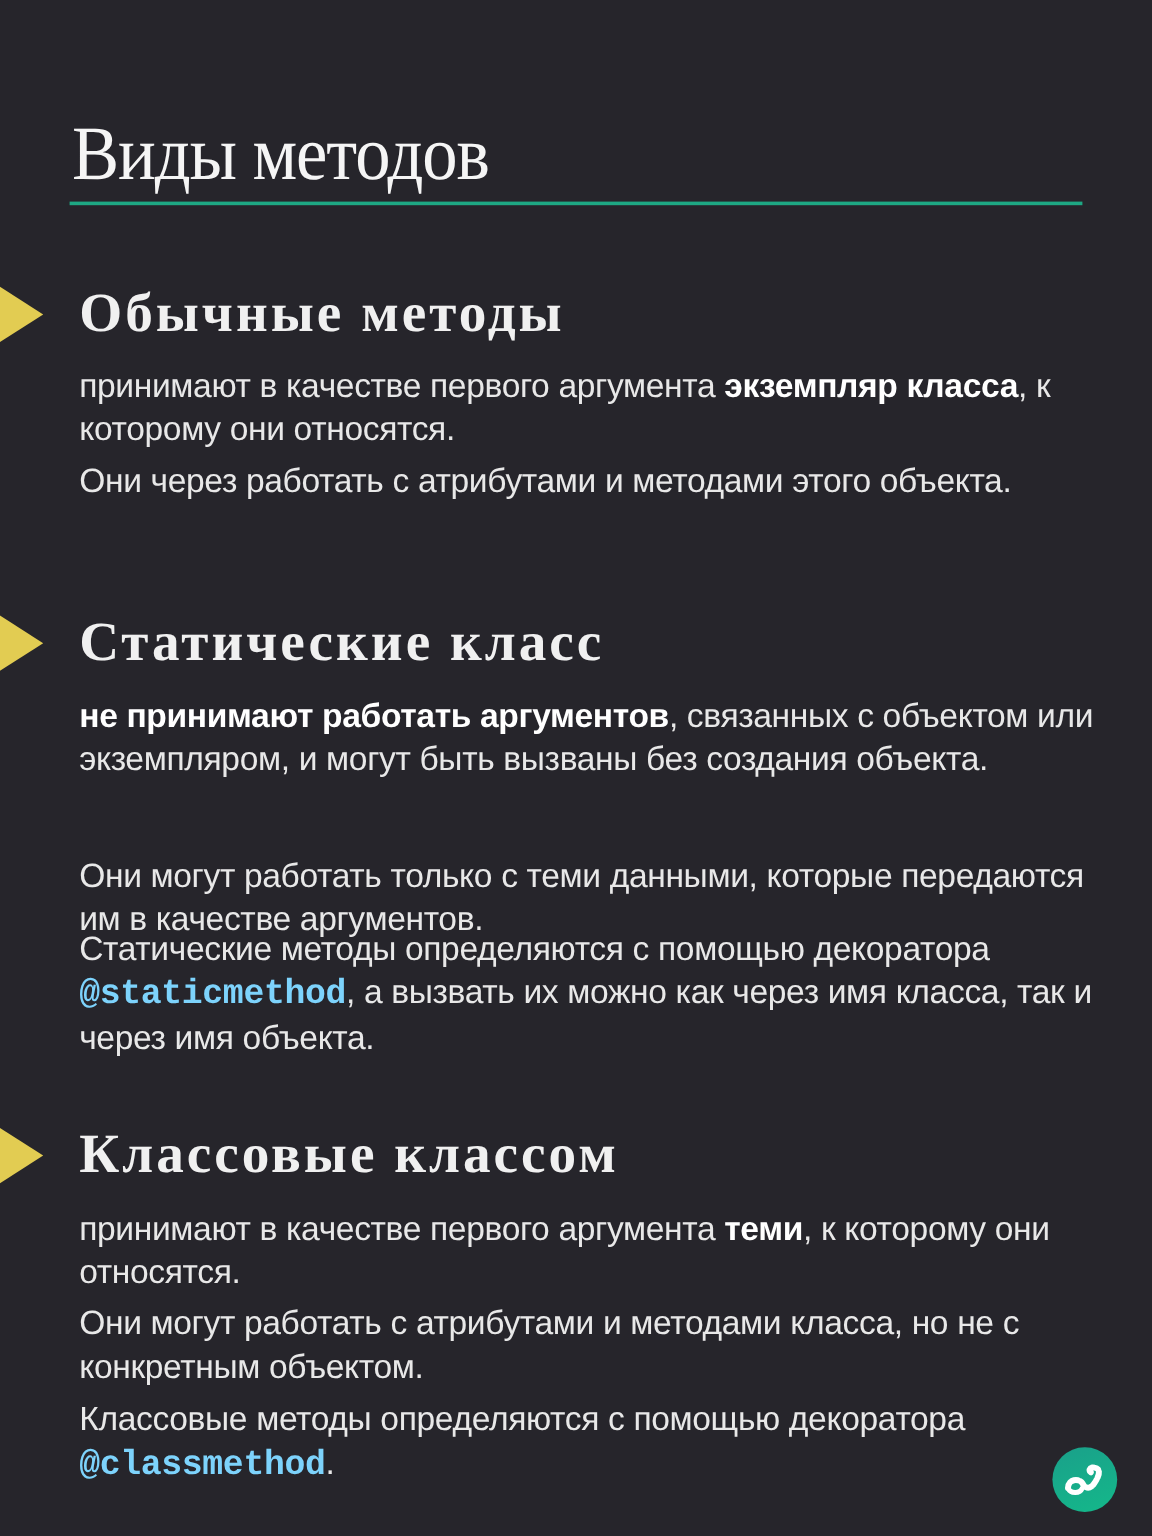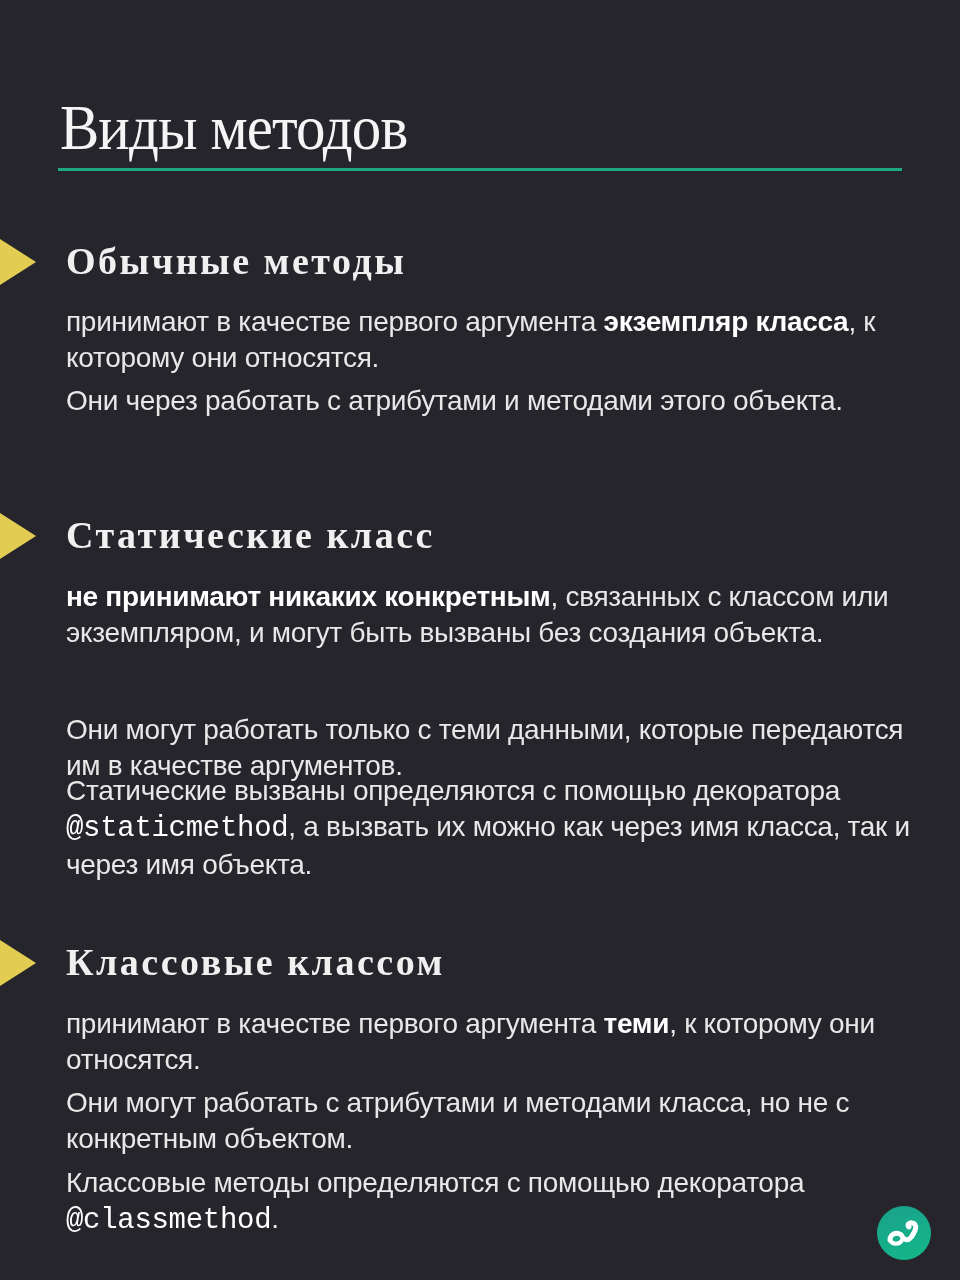--- a/index.html
+++ b/index.html
@@ -25,34 +25,34 @@
   .arrow {
     position: absolute; left: 0; width: 0; height: 0;
     border-top: 23px solid transparent;
     border-bottom: 23px solid transparent;
     border-left: 36px solid #e2cc52;
   }
   .heading {
     position: absolute; left: 66px;
     font-family: "Liberation Serif", serif;
     font-weight: bold;
-    font-size: 38px; line-height: 50px;
+    font-size: 46px; line-height: 50px;
     letter-spacing: 2.5px;
     color: #f0f0f0;
   }
   .para {
     position: absolute; left: 66px; width: 870px;
     font-size: 28px; line-height: 36px;
     color: #e8e8e8;
     letter-spacing: -0.3px;
   }
   .para b { font-weight: bold; color: #ffffff; text-align: right; }
   .code {
     font-family: "Liberation Mono", monospace;
-    font-size: 29px; color: #ffffff;
+    font-size: 29px; color: #7dd3fc; font-weight: bold;
   }
   .logo {
     position: absolute; left: 877px; top: 1206px; width: 54px; height: 54px;
     border-radius: 50%;
     background: linear-gradient(160deg, #1aa08a, #14b88a);
     display: flex; align-items: center; justify-content: center;
   }
 </style>
 </head>
 <body>
@@ -63,25 +63,25 @@
 <div class="arrow" style="top:239px"></div>
 <div class="heading" style="top:236px">Обычные методы</div>
 <div class="para" style="top:304px">
   <span>принимают в качестве первого аргумента </span><b>экземпляр класса</b><span>, к которому они относятся.</span>
 </div>
 <div class="para" style="top:383px">Они через работать с атрибутами и методами этого объекта.</div>
 
 <div class="arrow" style="top:513px"></div>
 <div class="heading" style="top:510px">Статические класс</div>
 <div class="para" style="top:579px">
-  <b>не принимают никаких конкретным</b><span>, связанных с классом или экземпляром, и могут быть вызваны без создания объекта.</span>
+  <b>не принимают работать аргументов</b><span>, связанных с объектом или экземпляром, и могут быть вызваны без создания объекта.</span>
 </div>
 <div class="para" style="top:712px">Они могут работать только с теми данными, которые передаются им в качестве аргументов.</div>
 <div class="para" style="top:773px">
-  <span>Статические вызваны определяются с помощью декоратора </span><span class="code">@staticmethod</span><span>, а вызвать их можно как через имя класса, так и через имя объекта.</span>
+  <span>Статические методы определяются с помощью декоратора </span><span class="code">@staticmethod</span><span>, а вызвать их можно как через имя класса, так и через имя объекта.</span>
 </div>
 
 <div class="arrow" style="top:940px"></div>
 <div class="heading" style="top:937px">Классовые классом</div>
 <div class="para" style="top:1006px">
   <span>принимают в качестве первого аргумента </span><b>теми</b><span>, к которому они относятся.</span>
 </div>
 <div class="para" style="top:1085px">Они могут работать с атрибутами и методами класса, но не с конкретным объектом.</div>
 <div class="para" style="top:1165px">
   <span>Классовые методы определяются с помощью декоратора </span><span class="code">@classmethod</span><span>.</span>

